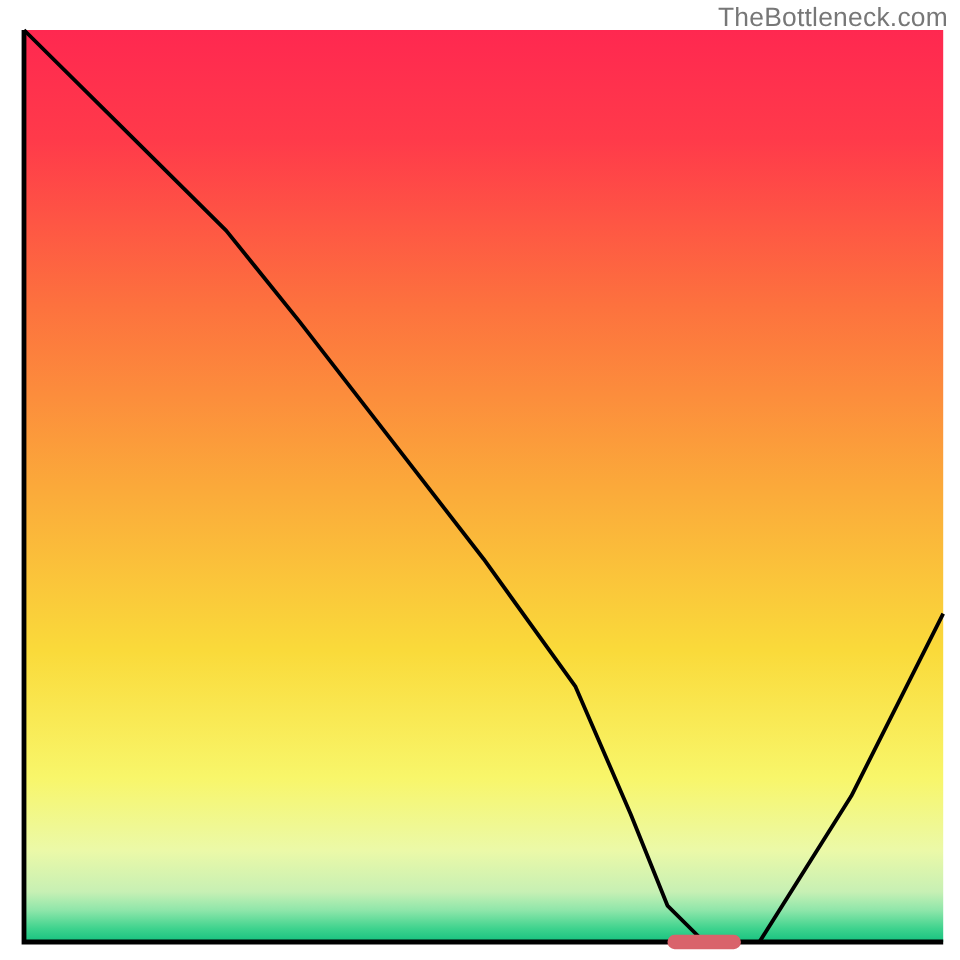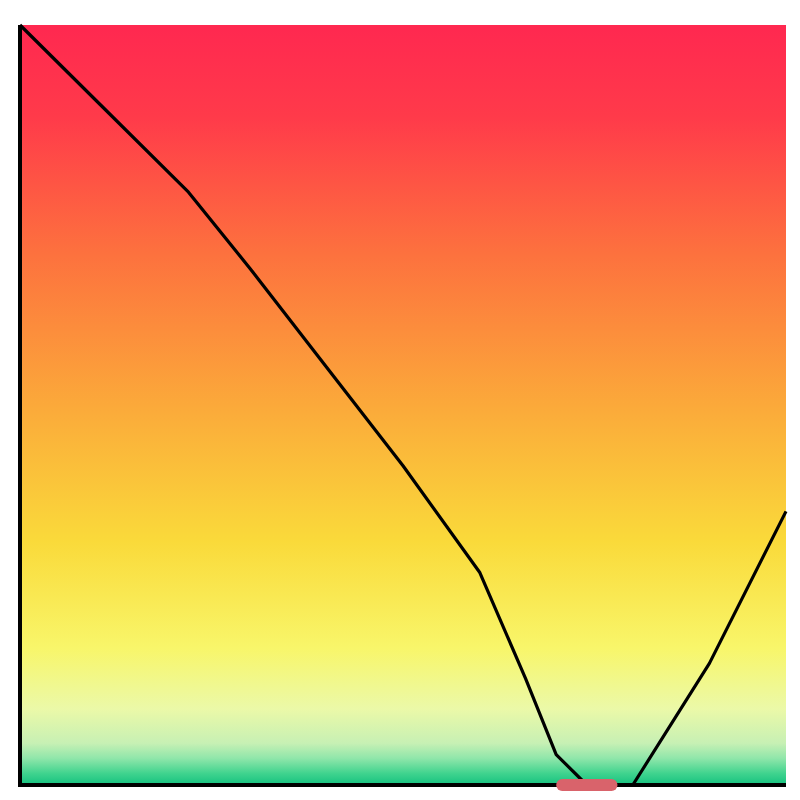--- a/index.html
+++ b/index.html
@@ -28,20 +28,21 @@
   svg.chart {
     position: absolute;
     top: 0;
     left: 0;
   }
 </style>
 </head>
 <body>
 
 <div class="frame">
+  <div class="watermark">TheBottleneck.com</div>
 
   <svg class="chart" width="800" height="800" viewBox="0 0 800 800">
     <defs>
       <linearGradient id="bg-grad" x1="0" y1="0" x2="0" y2="1">
 
       <stop offset="0%" stop-color="#ff2850"></stop>
           <stop offset="12%" stop-color="#ff3a4a"></stop>
           <stop offset="30%" stop-color="#fd713e"></stop>
           <stop offset="50%" stop-color="#fba93a"></stop>
           <stop offset="68%" stop-color="#fada3a"></stop>

